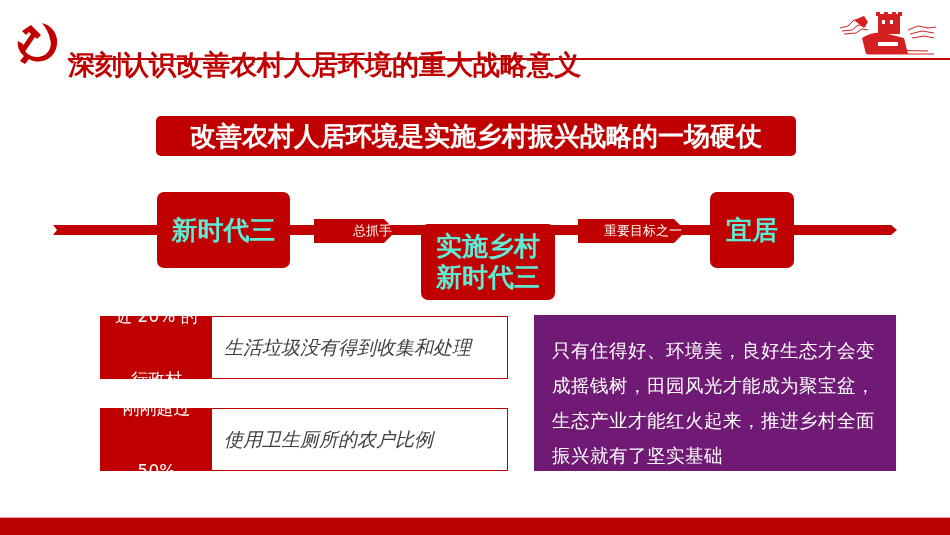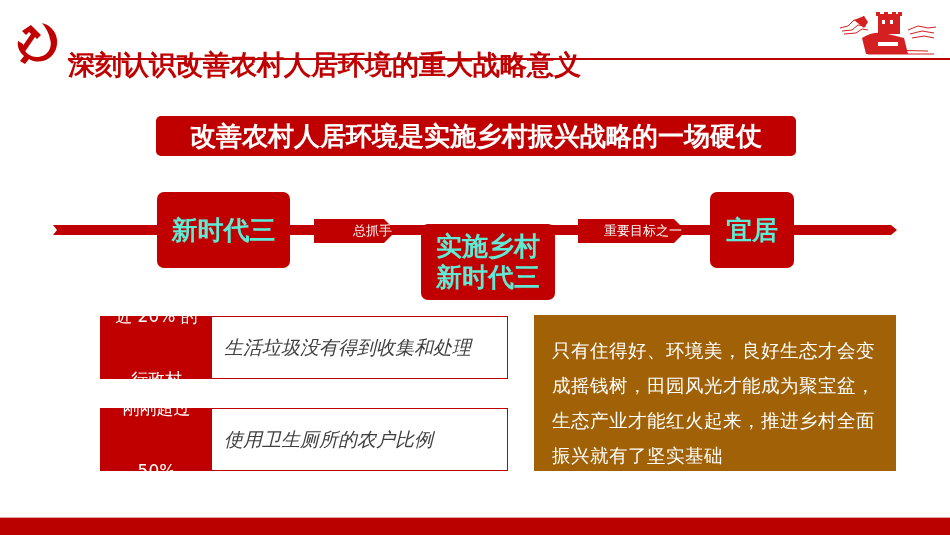--- a/index.html
+++ b/index.html
@@ -53,21 +53,21 @@
       font-size: 17px; text-align: center; display: flex; flex-direction: column;
       justify-content: center; line-height: 23px; gap: 40px;
     }
     .stat-val {
       flex: 1; color: #404040; font-size: 19px; display: flex; align-items: center;
       padding-left: 12px; white-space: nowrap; font-style: italic;
     }
 
     .quote {
       position: absolute; left: 534px; top: 315px; width: 362px; height: 156px;
-      background: #a16207; color: #fff; font-size: 18.5px; line-height: 35px;
+      background: #701a75; color: #fff; font-size: 18.5px; line-height: 35px;
       padding: 18px 14px 0 18px; letter-spacing: 0.5px;
     }
 
     .footer-bar { position: absolute; left: 0; top: 517px; width: 950px; height: 18px; background: #bb0000; border-top: 1px solid #e7a0a0; }
   </style>
 </head>
 <body>
 
 <div>
   <svg class="header-icon" viewBox="0 0 46 46">

